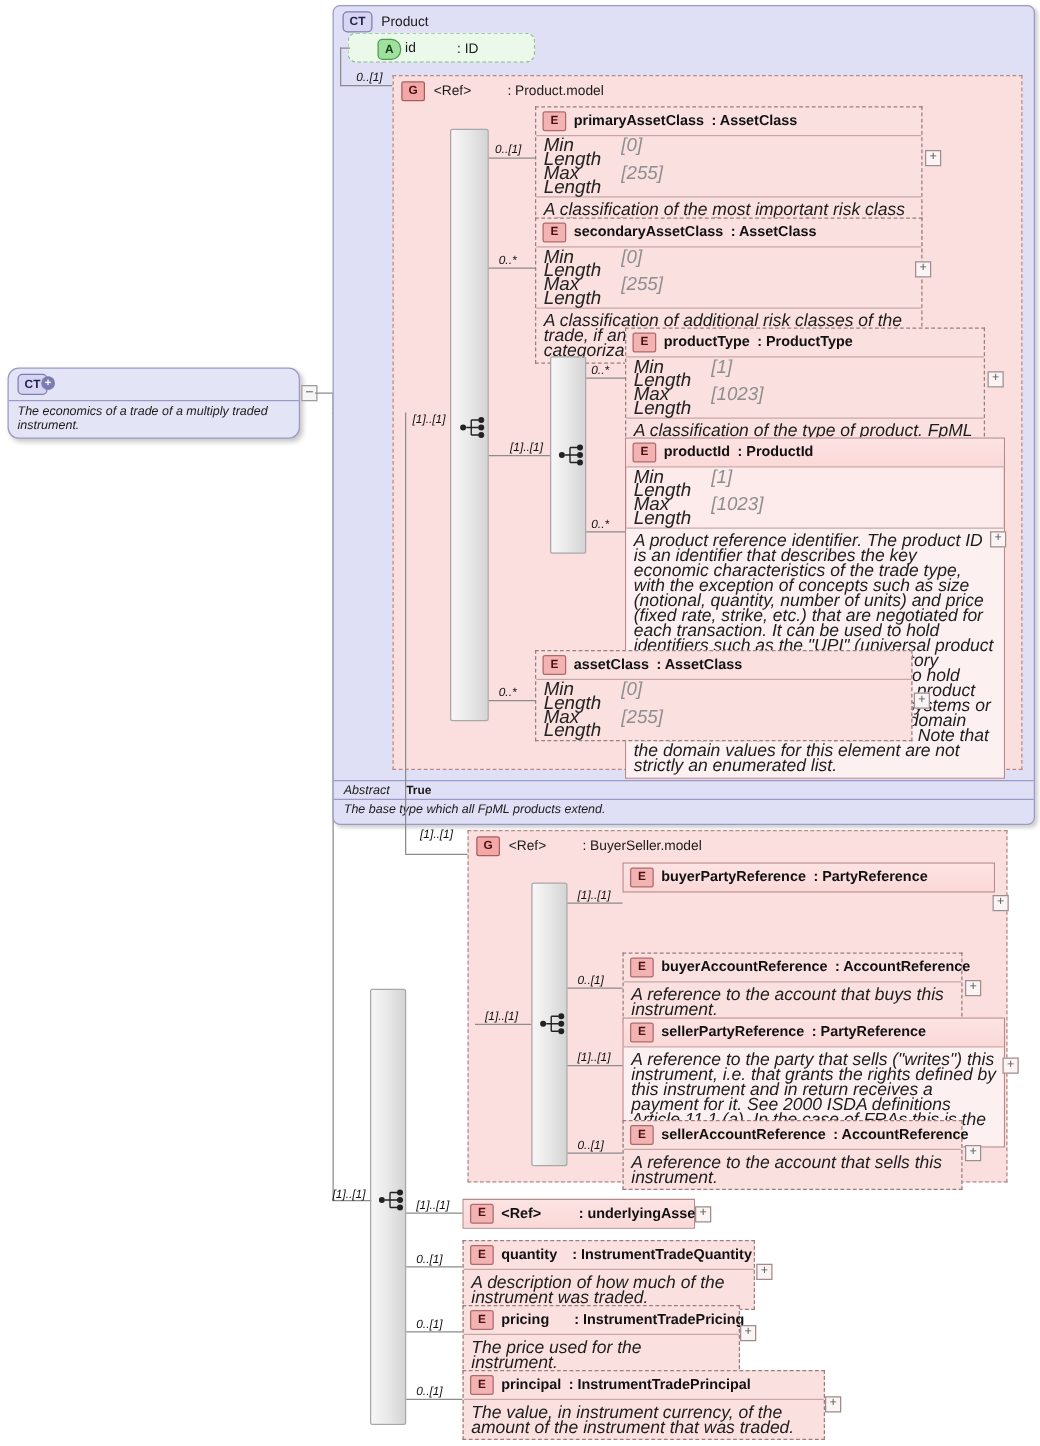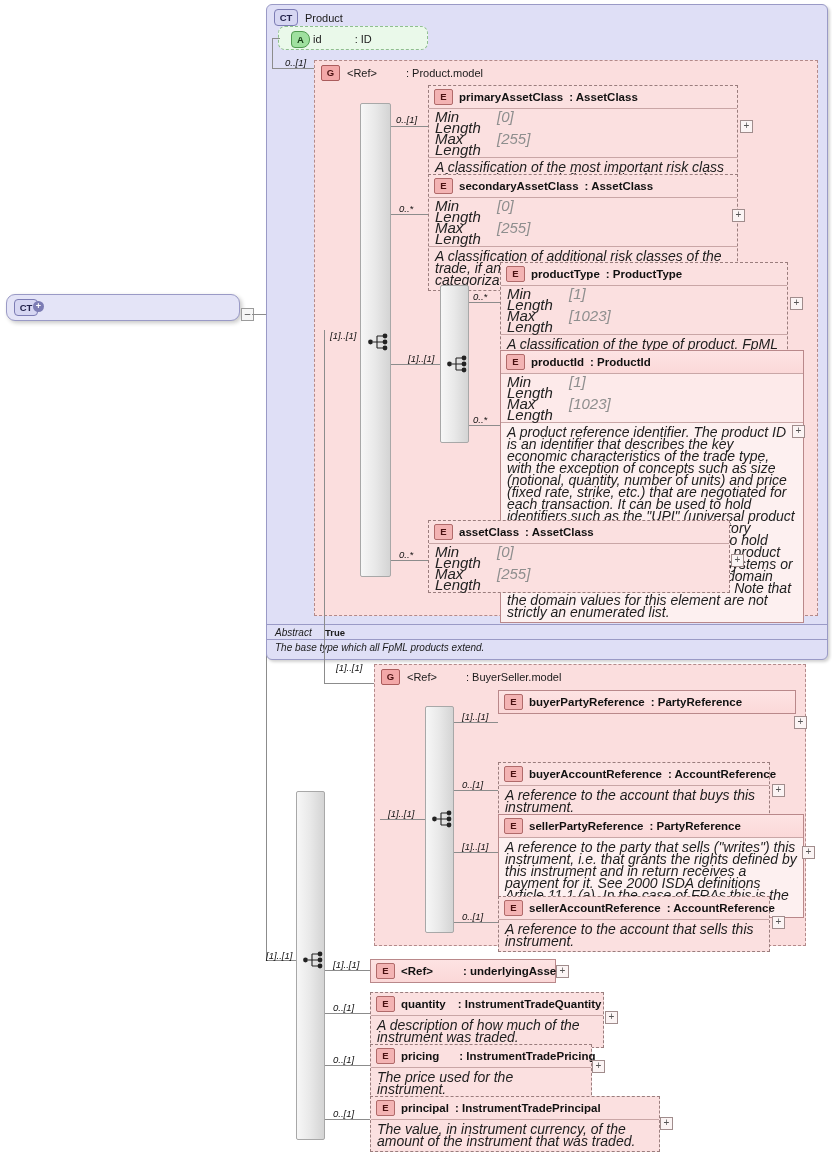--- a/index.html
+++ b/index.html
@@ -56,21 +56,21 @@
   .ct-box>.cthdr{display:flex;align-items:center;gap:7px;padding:4px 7px 3px 7px;}
   .ct-foot-row{display:flex;font-size:10px;padding:2px 8px;border-top:1px solid #9a9ac6;}
   .ct-foot-row .k{font-style:italic;width:50px;color:#1a1a1a;}
   .ct-foot-row .v{font-weight:bold;font-size:9.5px;}
   .ct-foot-doc{font-style:italic;font-size:10px;padding:2px 8px 3px 8px;
                border-top:1px solid #9a9ac6;}
 
   
   .attr-box{position:absolute;box-sizing:border-box;background:#eaf9ea;
             border:1px dashed #8fbf8f;border-radius:7px;}
-  .attr-box .hdr{padding:2px 12px;}
+  .attr-box .hdr{padding:2px 23px;}
 
   
   .root-box{position:absolute;box-sizing:border-box;background:#e4e4f7;
             border:1px solid #9a9ac6;border-radius:9px;
             box-shadow:2px 2px 4px rgba(0,0,0,.22);}
   .root-box .rhdr{display:flex;align-items:center;gap:6px;padding:4px 7px;}
   .root-box .rnm{font-weight:bold;font-size:12px;}
   .root-box .rdoc{font-style:italic;font-size:10px;padding:3px 7px 4px 7px;
                   border-top:1px solid #9a9ac6;}
 
@@ -96,20 +96,21 @@
 <body>
 
 <div class="root-box" style="left:6px;top:294px;width:234px;">
   <div class="rhdr">
     <span class="badge badge-CT" style="position:relative;">
       <span>CT</span>
       <span style="position:absolute;right:-7px;top:1px;width:11px;height:11px;border-radius:50%;
                    background:#7c7cb4;color:#fff;font-size:9px;line-height:11px;text-align:center;">+</span>
     </span>
   </div>
+  <div class="rdoc">The economics of a trade of a multiply traded instrument.</div>
 </div>
 <div class="minus" style="left:241px;top:308px;">–</div>
 
 <div class="ln lnh" style="left:252px;top:314px;width:14px;"></div>
 <div class="ln lnv" style="left:266px;top:314px;height:646px;"></div>
 <div class="ln lnh" style="left:266px;top:330px;width:58px;"></div>
 <div class="ln lnh" style="left:266px;top:960px;width:34px;"></div>
 <div class="occ" style="left:266px;top:950px;">[1]..[1]</div>
 
 <div class="ct-box" style="left:266px;top:4px;width:562px;height:656px;">

